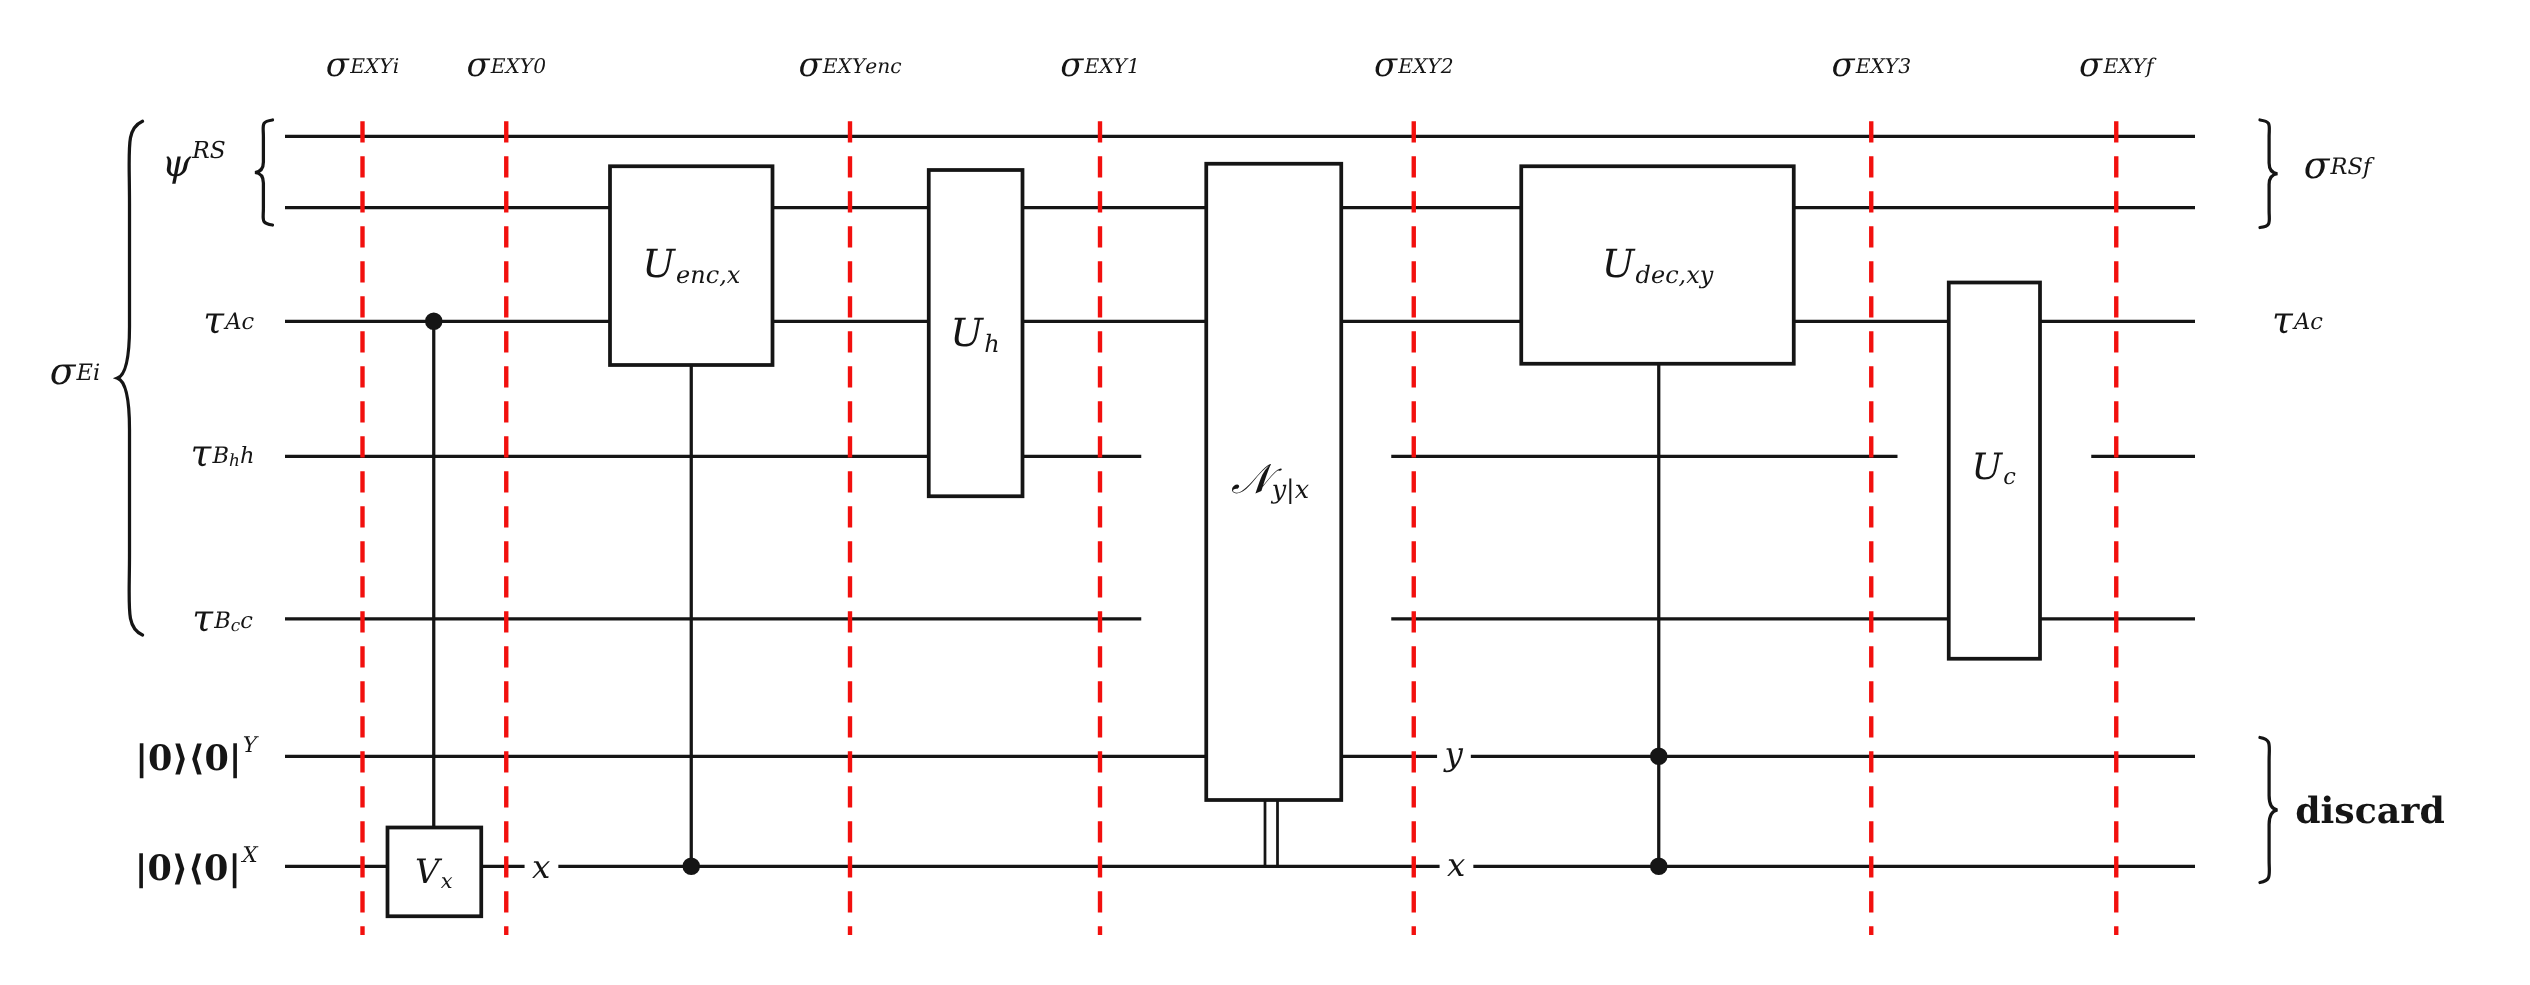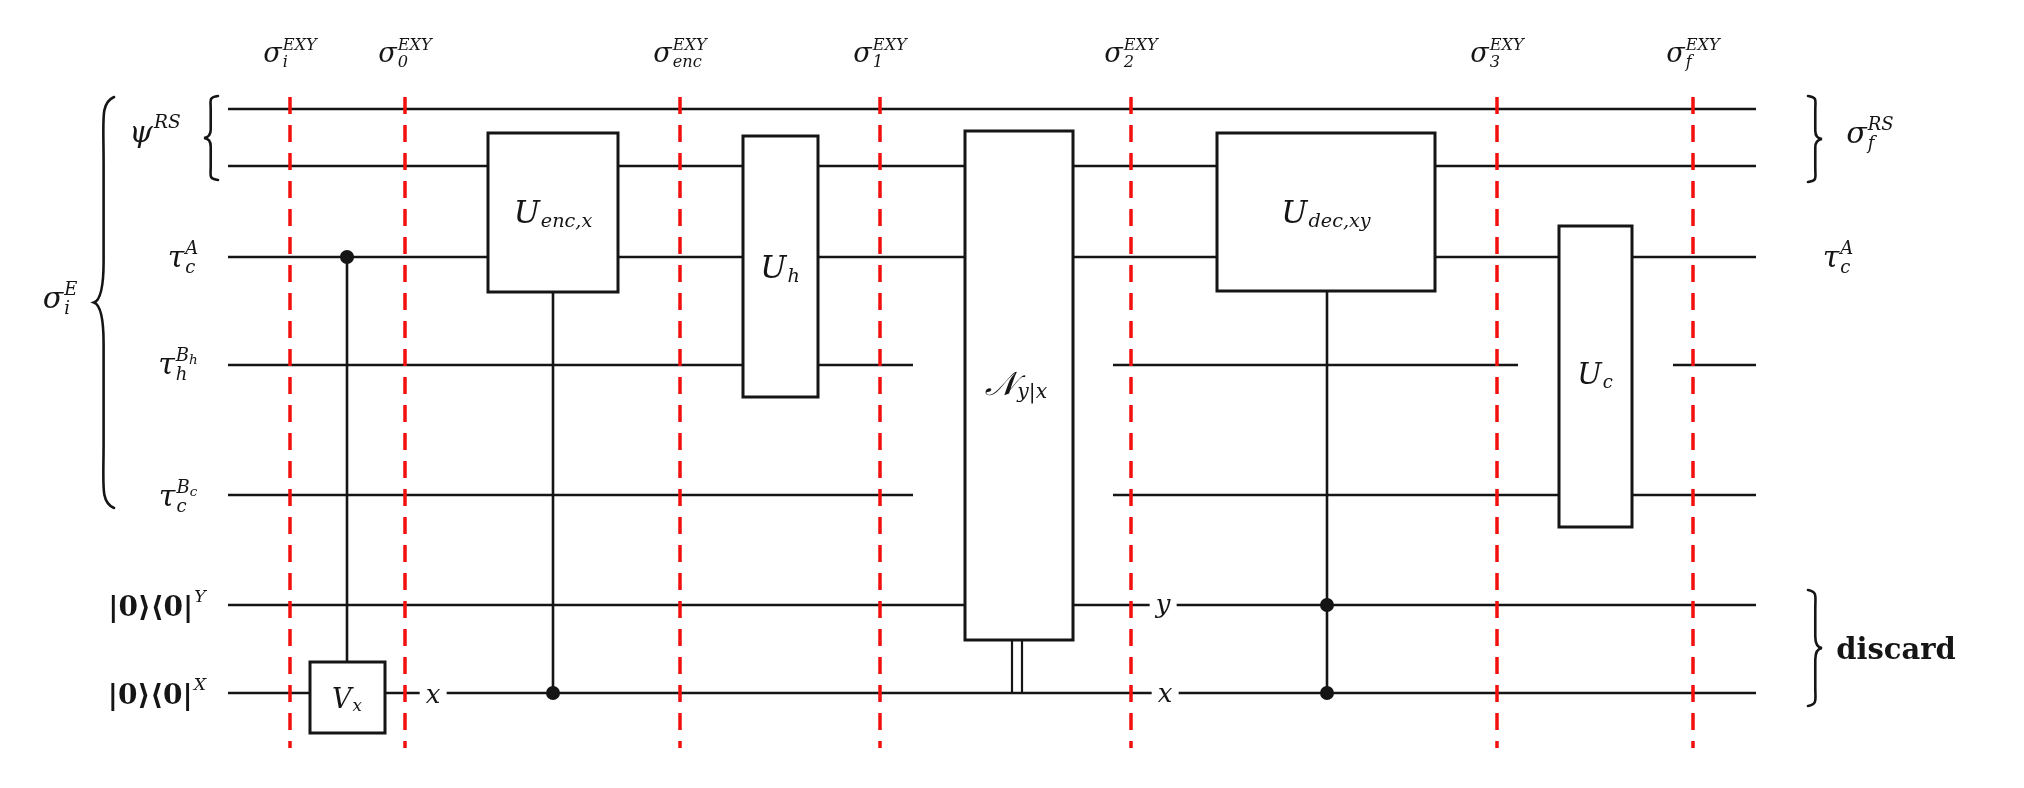--- a/index.html
+++ b/index.html
@@ -2,21 +2,21 @@
 <html><head>
 <meta charset="utf-8">
 <style>
   html,body{margin:0;padding:0;background:#ffffff;}
   #stage{position:relative;width:2024px;height:788px;background:#ffffff;overflow:hidden;
          font-family:"DejaVu Serif", serif;}
   #stage svg{position:absolute;left:0;top:0;}
   .lbl{position:absolute;transform:translate(-50%,-50%);white-space:nowrap;color:#151515;
        font-style:italic;display:flex;align-items:center;line-height:1;}
   .lbl .up{font-style:normal;font-weight:bold;}
-  .lbl .st{display:inline-flex;flex-direction:column;font-size:.60em;line-height:1.05;
+  .lbl .st{display:inline-flex;flex-direction:row;font-size:.60em;line-height:1.05;
            margin-left:1px;transform:translateY(1px);}
   .lbl .st .sp{align-self:flex-start;}
   .lbl .st .sb{align-self:flex-start;}
   .lbl .tsub{font-size:.62em;transform:translateY(.42em);margin-left:1px;text-align:right;}
   .lbl .tsup{font-size:.62em;transform:translateY(-.55em);margin-left:1px;}
   .lbl .ns{font-size:.75em;position:relative;top:.25em;}
   .wlbl{background:#ffffff;padding:0 6px;}
 </style>
 </head>
 <body>

